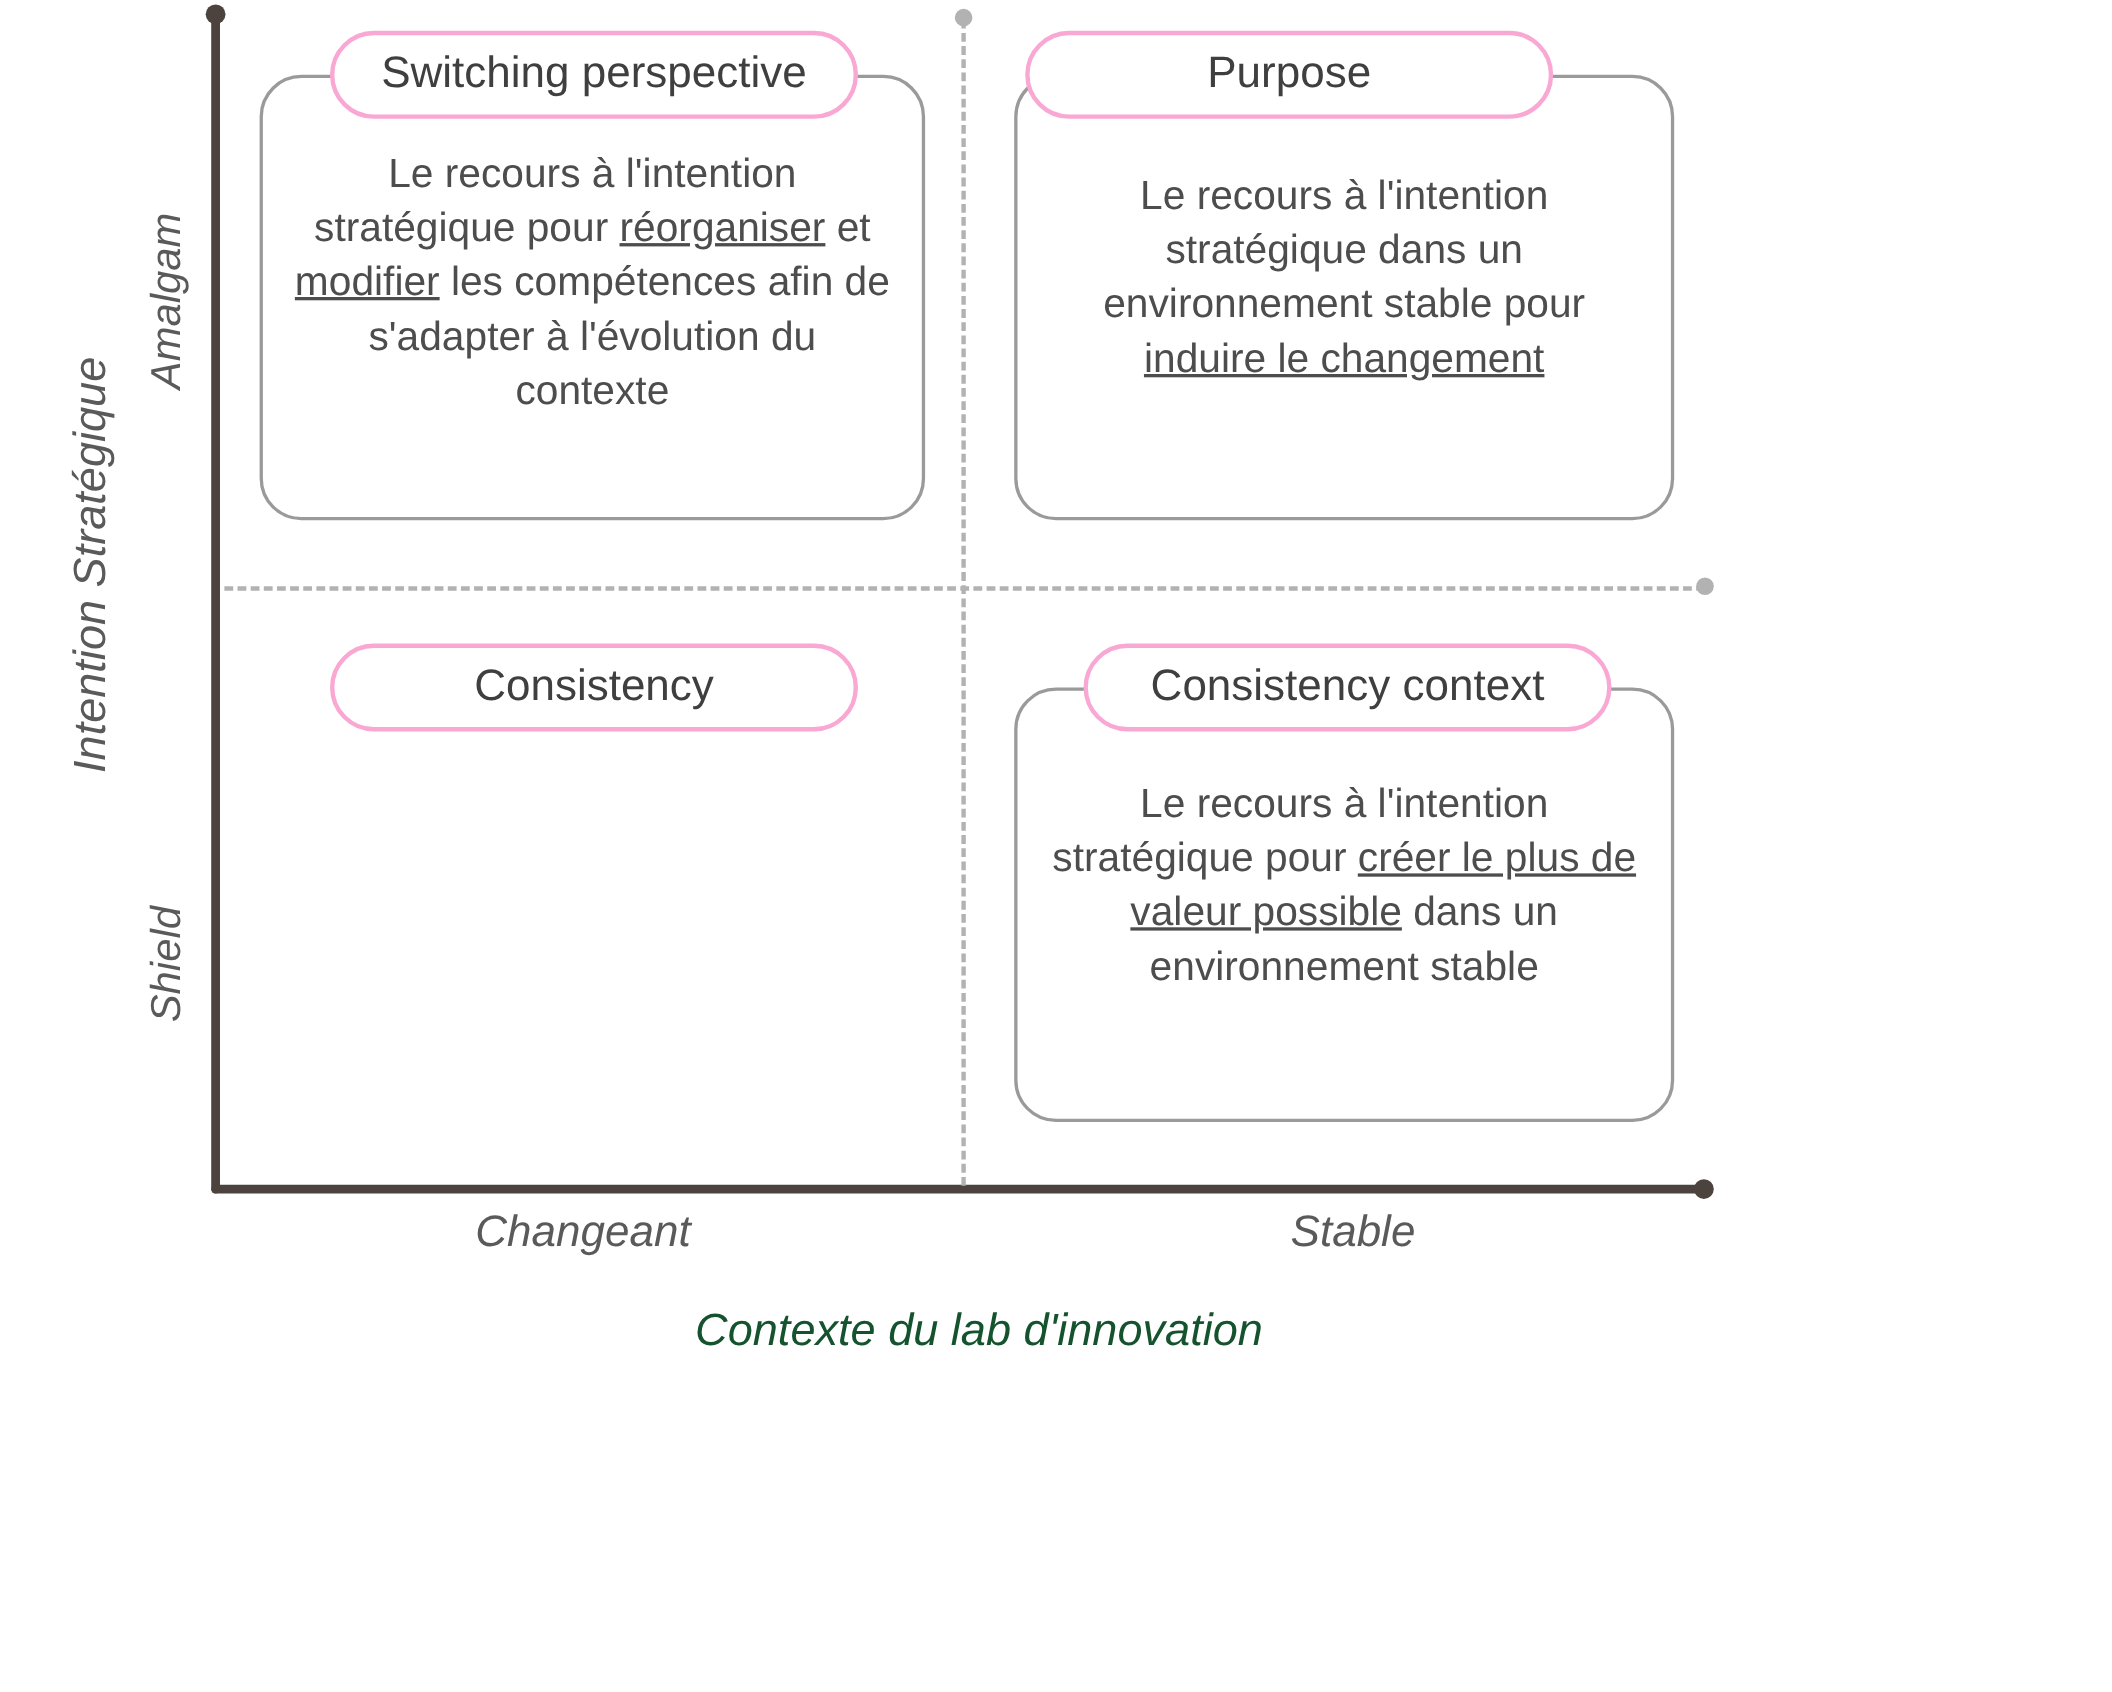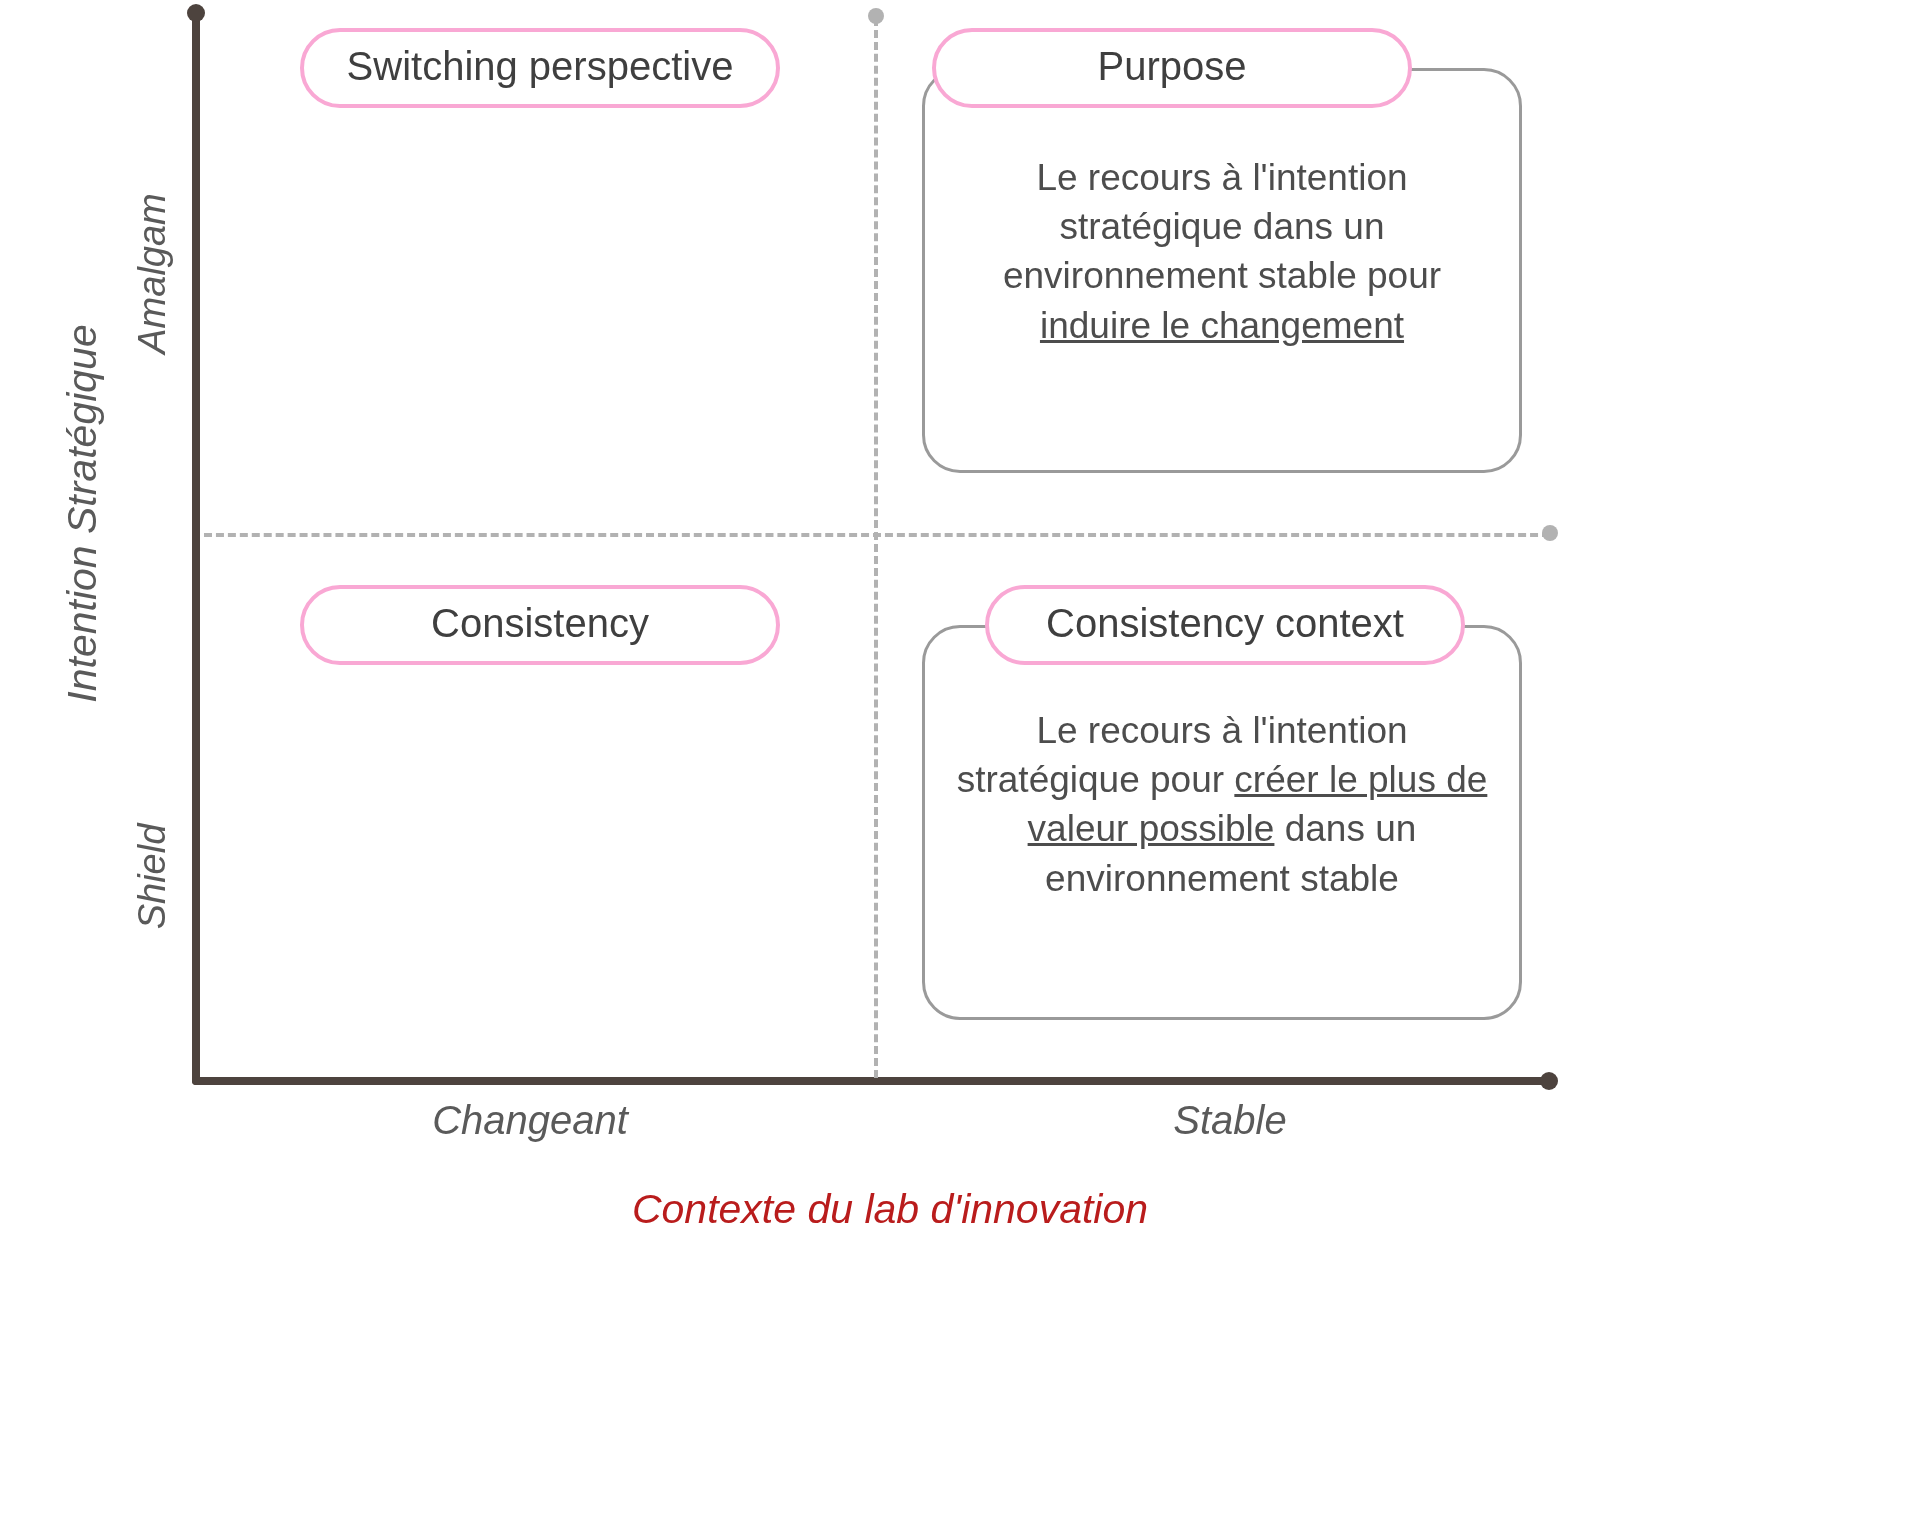--- a/index.html
+++ b/index.html
@@ -113,21 +113,21 @@
   .tick-x.stable    { left: 1030px; width: 400px; }
 
   .axis-title-x {
     position: absolute;
     left: 340px;
     top: 1186px;
     width: 1100px;
     text-align: center;
     font-style: italic;
     font-size: 41px;
-    color: #b91c1c;
+    color: #14532d;
     white-space: nowrap;
   }
 
   
   .card {
     position: absolute;
     border: 3px solid #9a9a9a;
     border-radius: 38px;
     background: #ffffff;
     box-sizing: border-box;
@@ -190,20 +190,23 @@
   <div class="divider-dot v-top"></div>
   <div class="divider-dot h-right"></div>
 
   <div class="axis-title-y">Intention Stratégique</div>
   <div class="tick-y amalgam">Amalgam</div>
   <div class="tick-y shield">Shield</div>
   <div class="tick-x changeant">Changeant</div>
   <div class="tick-x stable">Stable</div>
   <div class="axis-title-x">Contexte du lab d'innovation</div>
 
+  <div class="card" id="card-tl">
+    <div class="card-body" id="body-tl"><span>Le recours à l'intention stratégique pour </span><u>réorganiser</u><span> et </span><u>modifier</u><span> les compétences afin de s'adapter à l'évolution du contexte</span></div>
+  </div>
   <div class="pill" id="pill-tl">Switching perspective</div>
 
   <div class="card" id="card-tr">
     <div class="card-body" id="body-tr"><span>Le recours à l'intention stratégique dans un environnement stable pour </span><u>induire le changement</u></div>
   </div>
   <div class="pill" id="pill-tr">Purpose</div>
 
   <div class="pill" id="pill-bl">Consistency</div>
 
   <div class="card" id="card-br">

